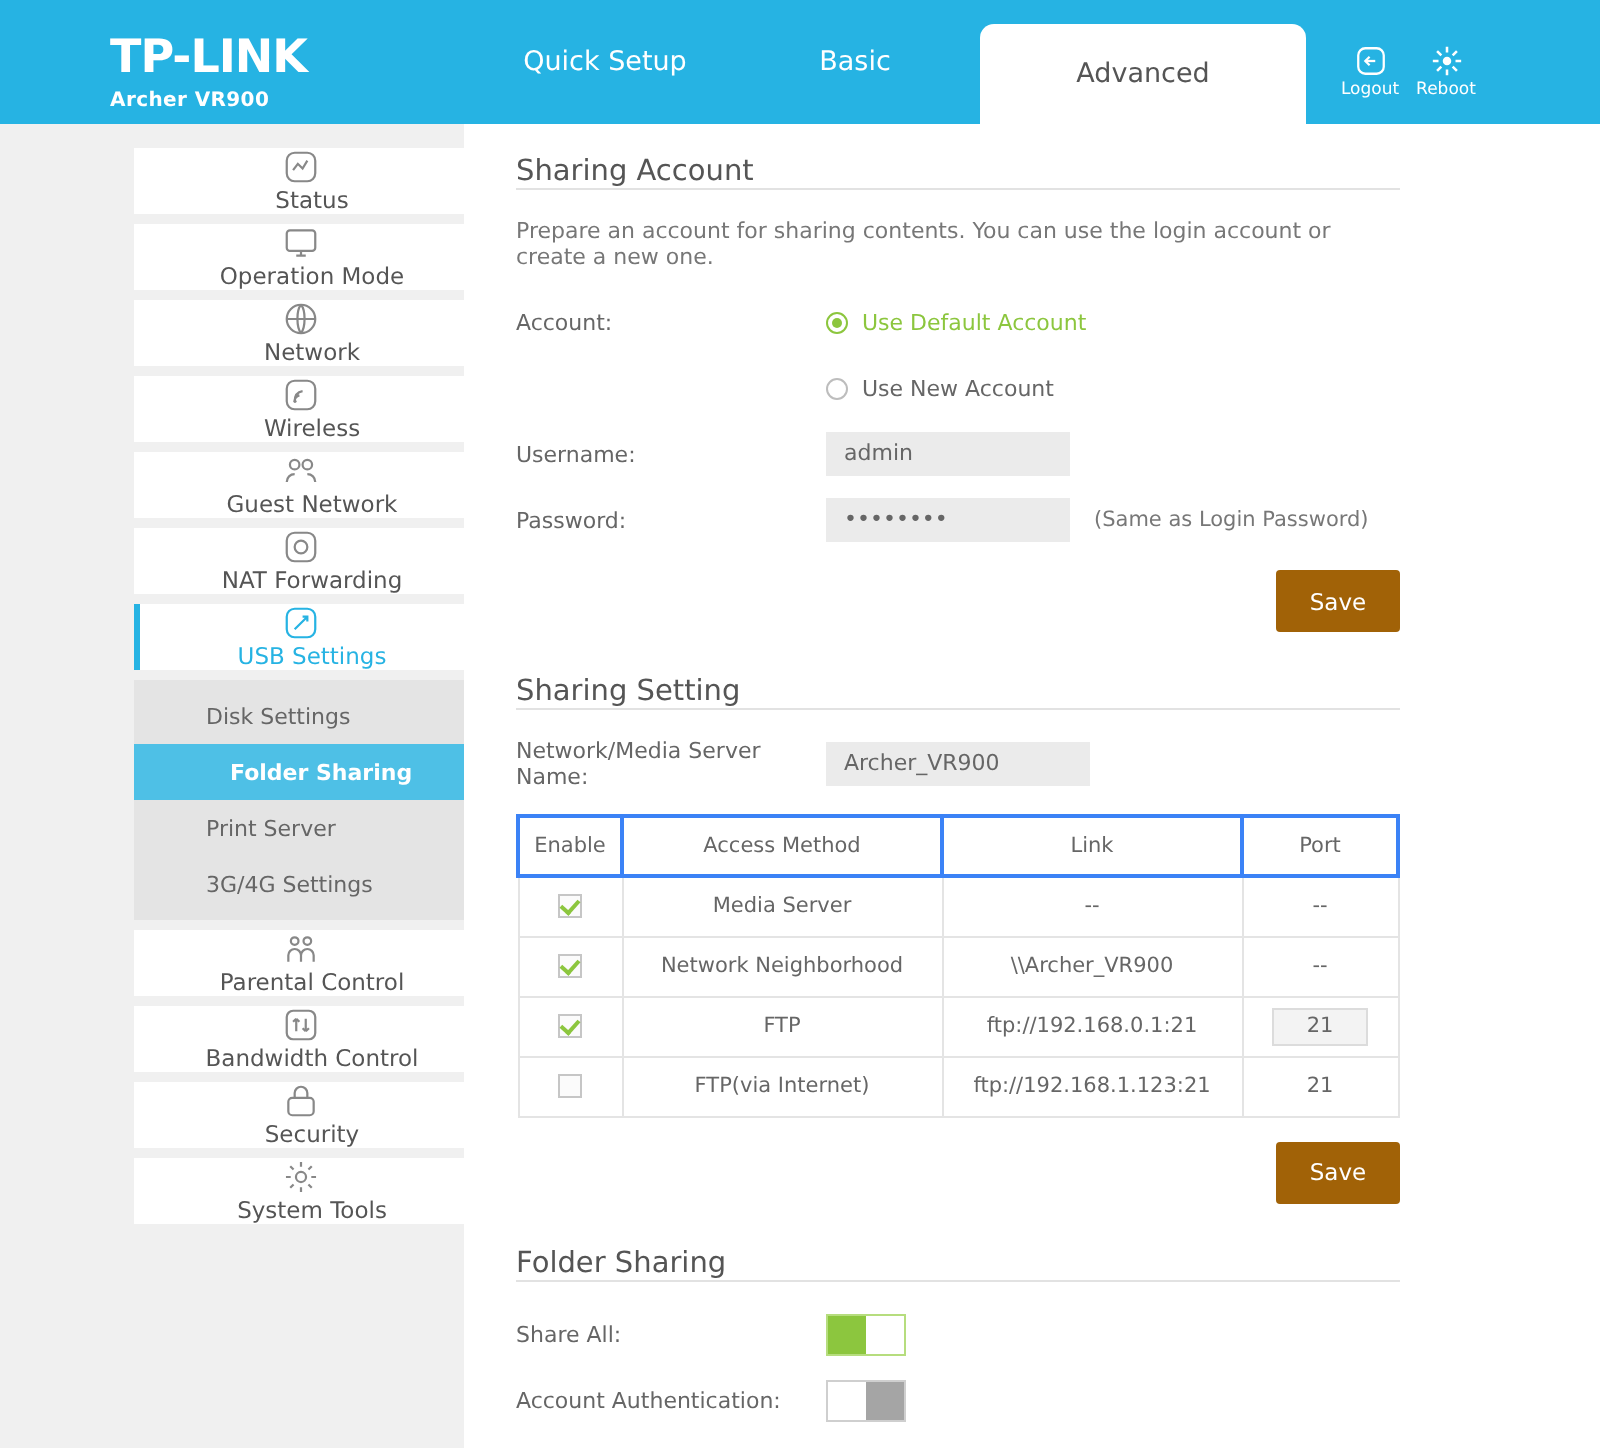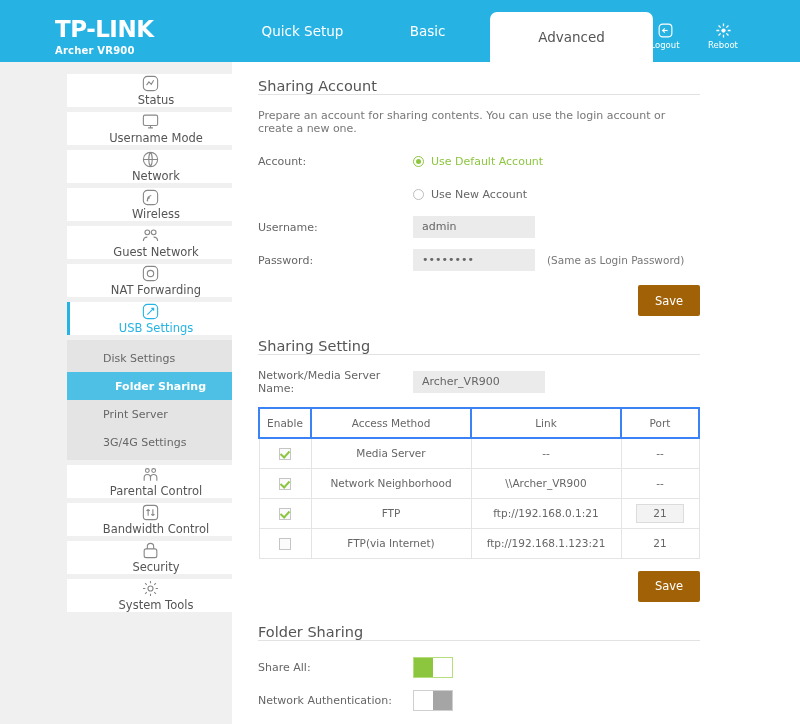--- a/index.html
+++ b/index.html
@@ -58,21 +58,20 @@
     color: #555555;
     margin-top: 23px;
     border-radius: 7px 7px 0 0;
     height: 50px;
     align-self: flex-end;
   }
   .header-actions {
     position: absolute;
     right: 58px; top: 22px;
     display: flex;
-    gap: 20px;
   }
   .hdr-btn {
     width: 38px;
     text-align: center;
     color: #ffffff;
     cursor: pointer;
   }
   .hdr-btn svg { display: block; margin: 0 auto 1px; }
   .hdr-btn .lbl { font-size: 8.5px; }
 
@@ -352,21 +351,21 @@
       <span class="mi-label">Status</span>
     </div>
 
     <div class="menu-card">
       <span class="mi-icon">
         <svg width="19" height="19" viewBox="0 0 24 24" fill="none" stroke="currentColor" stroke-width="1.4">
           <rect x="3" y="4" width="18" height="13" rx="2"></rect>
             <path d="M9 20h6M12 17v3"></path>
         </svg>
       </span>
-      <span class="mi-label">Username Mode</span>
+      <span class="mi-label">Operation Mode</span>
     </div>
 
     <div class="menu-card">
       <span class="mi-icon">
         <svg width="19" height="19" viewBox="0 0 24 24" fill="none" stroke="currentColor" stroke-width="1.4">
           <circle cx="12" cy="12" r="9"></circle>
             <path d="M3 12h18M12 3c3 3.5 3 14 0 18M12 3c-3 3.5-3 14 0 18"></path>
         </svg>
       </span>
       <span class="mi-label">Network</span>
@@ -552,20 +551,20 @@
     <div class="section-title">Folder Sharing</div>
 
     <div class="form-row">
       <div class="form-label">Share All:</div>
       <span class="toggle on">
           <span class="tk"></span>
         </span>
     </div>
 
     <div class="form-row">
-      <div class="form-label">Network Authentication:</div>
+      <div class="form-label">Account Authentication:</div>
       <span class="toggle off">
           <span class="tk"></span>
         </span>
     </div>
 
   </div>
 </div>
 
 </body></html>

